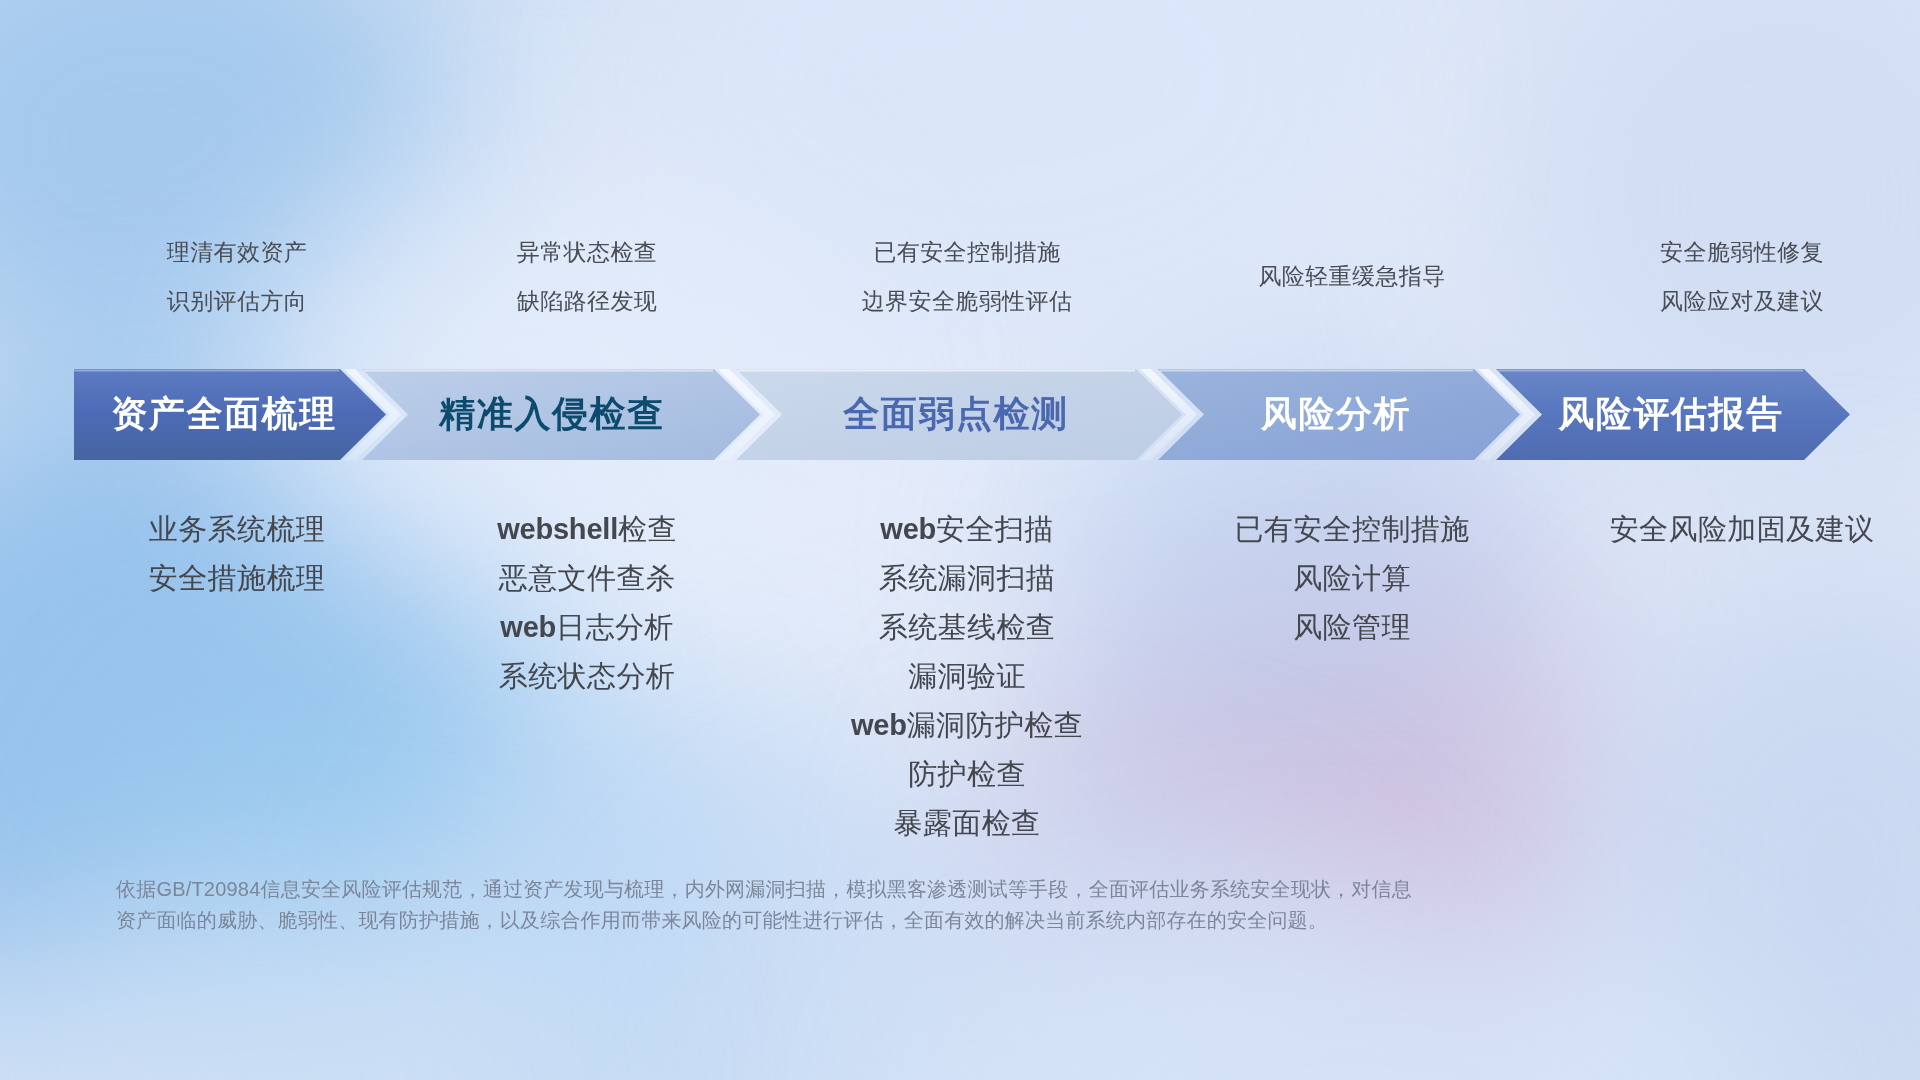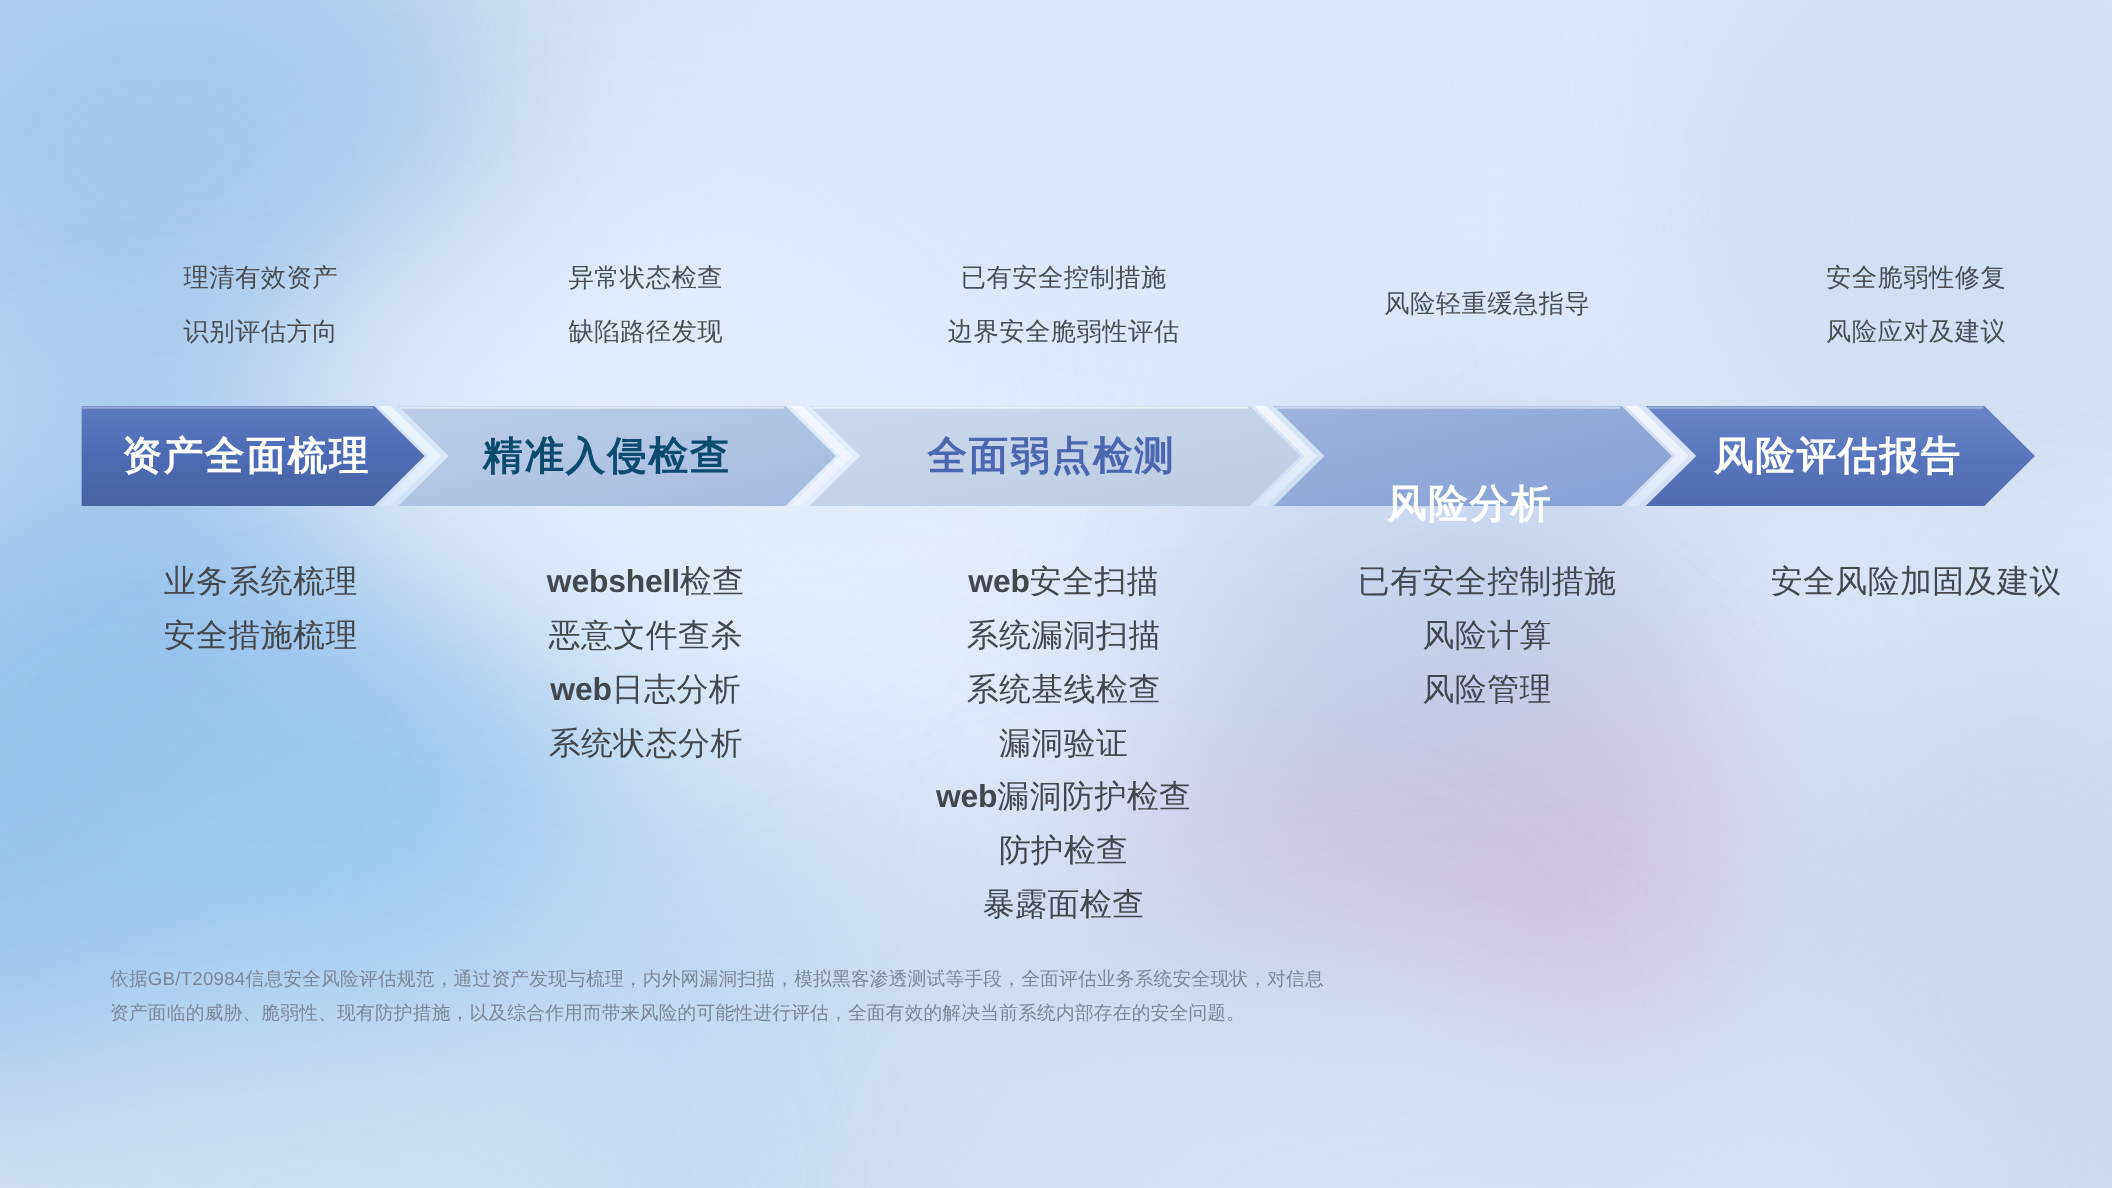--- a/index.html
+++ b/index.html
@@ -89,23 +89,23 @@
     font-size: 36px;
     font-weight: 700;
     letter-spacing: 1.6px;
     white-space: nowrap;
     pointer-events: none;
   }
 
   
   #caption {
     position: absolute;
-    left: 100px; top: 874px;
+    left: 116px; top: 874px;
     width: 1500px;
-    font-size: 17px;
+    font-size: 20px;
     line-height: 31px;
     color: #7c8699;
     letter-spacing: 0.2px;
   }
   #caption .cl { display: block; white-space: nowrap; }
 </style>
 </head>
 <body>
 
 <div id="bg">
@@ -202,21 +202,21 @@
       <path d="M0,1.5 L265,1.5" stroke="#ffffff" stroke-opacity=".35" stroke-width="2" fill="none"></path>
       <path d="M290,1.5 L639,1.5" stroke="#ffffff" stroke-opacity=".55" stroke-width="2" fill="none"></path>
       <path d="M664,1.5 L1061,1.5" stroke="#ffffff" stroke-opacity=".6" stroke-width="2" fill="none"></path>
       <path d="M1086,1.5 L1399,1.5" stroke="#ffffff" stroke-opacity=".5" stroke-width="2" fill="none"></path>
       <path d="M1424,1.5 L1729,1.5" stroke="#ffffff" stroke-opacity=".35" stroke-width="2" fill="none"></path>
     </svg>
 
     <div class="chev-label" style="left: 0px; width: 300px; color: rgb(255, 255, 255);" id="title-0">资产全面梳理</div>
     <div class="chev-label" style="left: 292px; width: 372px; color: #0c4a6e;" id="title-1">精准入侵检查</div>
     <div class="chev-label" style="left: 672px; width: 420px; color: rgb(74, 104, 176);" id="title-2">全面弱点检测</div>
-    <div class="chev-label" style="left: 1092px; width: 340px; color: rgb(255, 255, 255); margin-top: 44px;" id="title-3">风险分析</div>
+    <div class="chev-label" style="left: 1092px; width: 340px; color: rgb(255, 255, 255);" id="title-3">风险分析</div>
     <div class="chev-label" style="left: 1432px; width: 330px; color: rgb(255, 255, 255);" id="title-4">风险评估报告</div>
   </div>
 
   <div class="row-bottom">
     <div class="col c1" id="below-0">
         <div class="line">业务系统梳理</div>
         <div class="line">安全措施梳理</div>
       </div>
     <div class="col c2" id="below-1">
         <div class="line"><b>webshell</b>检查</div>

